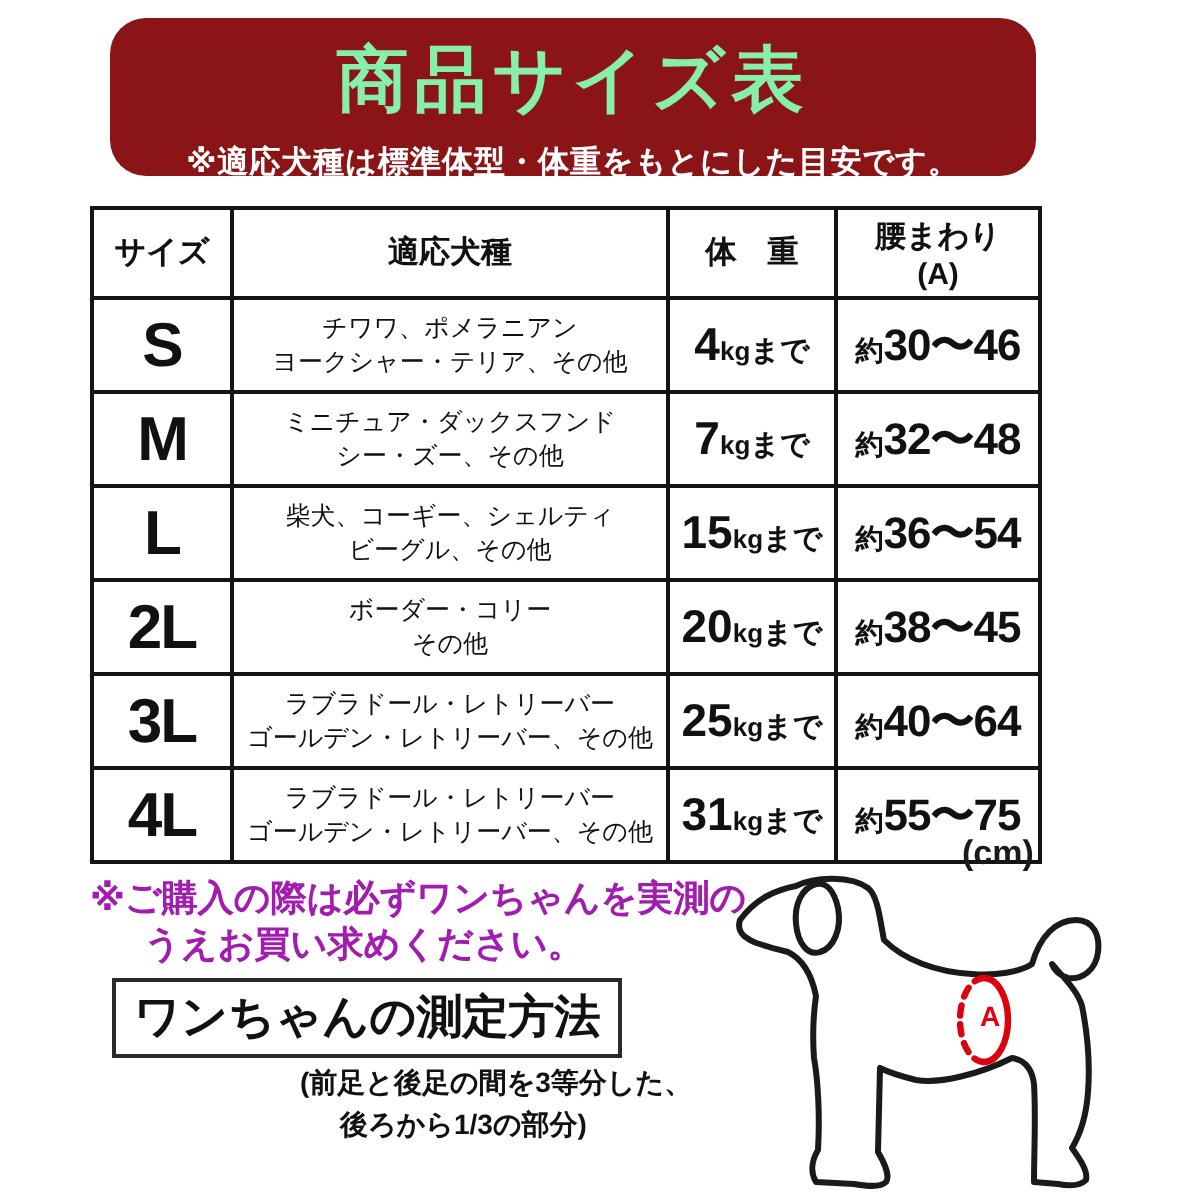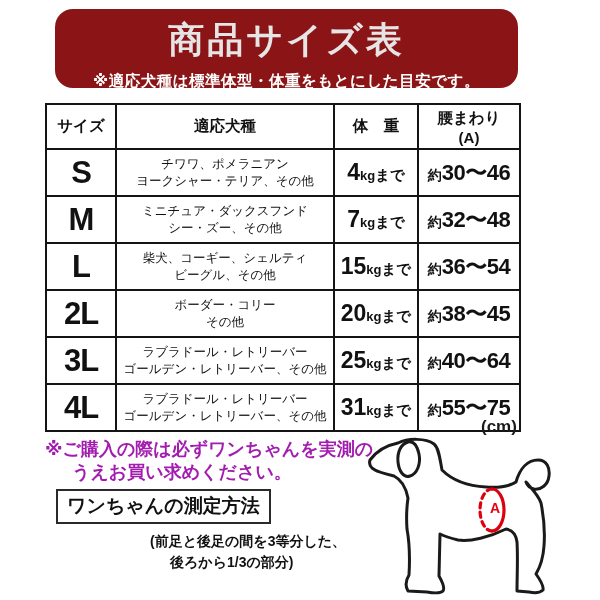--- a/index.html
+++ b/index.html
@@ -3,21 +3,21 @@
 <meta charset="utf-8">
 <style>
   * { margin:0; padding:0; box-sizing:border-box; }
   html,body { width:600px; height:600px; background:#ffffff; overflow:hidden;
               font-family:"Liberation Sans","DejaVu Sans",sans-serif; color:#111; }
   .page { position:relative; width:600px; height:600px; background:#fff; }
 
   
   .banner { position:absolute; left:55px; top:9px; width:463px; height:79px;
             background:#8b1416; border-radius:18px; text-align:center; }
-  .banner-title { margin-top:7px; font-size:36px; font-weight:900; color:#e5e5e5; letter-spacing:3px; }
+  .banner-title { margin-top:7px; font-size:36px; font-weight:900; color:#86efac; letter-spacing:3px; }
   .banner-subtitle { margin-top:6px; font-size:15.5px; font-weight:800; color:#fff; letter-spacing:0.5px; }
 
   
   table.size-table { position:absolute; left:45px; top:103px; width:474px;
                      border-collapse:collapse; table-layout:fixed; }
   .size-table th, .size-table td { border:2px solid #141414; text-align:center; vertical-align:middle; padding:0; }
   .size-table th { height:45px; font-size:15.5px; font-weight:800; }
   .size-table td { height:47px; }
   .c1 { width:70px; } .c2 { width:218px; } .c3 { width:84px; } .c4 { width:102px; }
   td.size { font-size:31px; font-weight:900; letter-spacing:-1px; }
@@ -28,21 +28,21 @@
   td.waist .approx { font-size:14px; font-weight:800; }
   td.waist .range { font-size:22px; font-weight:900; letter-spacing:-0.5px; }
   .waist-h2 { font-size:15px; font-weight:800; }
 
   
   .purchase-note { position:absolute; left:45px; top:438px; color:#a21caf;
                    font-size:18px; font-weight:800; line-height:23px; }
   .purchase-note .l2 { margin-left:27px; }
   .unit-label { position:absolute; left:481px; top:417px; font-size:17px; font-weight:800; color:#1a1a1a; }
   .method-box { position:absolute; left:56px; top:489px; border:2.5px solid #2a2a2a;
-                padding:2px 9px 3px; font-size:19px; font-weight:800; background:#fff; }
+                padding:2px 9px 3px; font-size:23px; font-weight:800; background:#fff; }
   .measure-label { position:absolute; left:42px; top:526px; font-size:23px; font-weight:500; }
   .measure-d1 { position:absolute; left:150px; top:533px; font-size:14px; font-weight:600; }
   .measure-d2 { position:absolute; left:170px; top:554px; font-size:14px; font-weight:600; }
 
   
   .dog-wrap { position:absolute; left:358px; top:430px; width:240px; height:170px; }
   .dog-marker { position:absolute; left:486px; top:500px; width:18px; text-align:center;
                 color:#e60012; font-size:14px; font-weight:800; }
 </style>
 </head>

